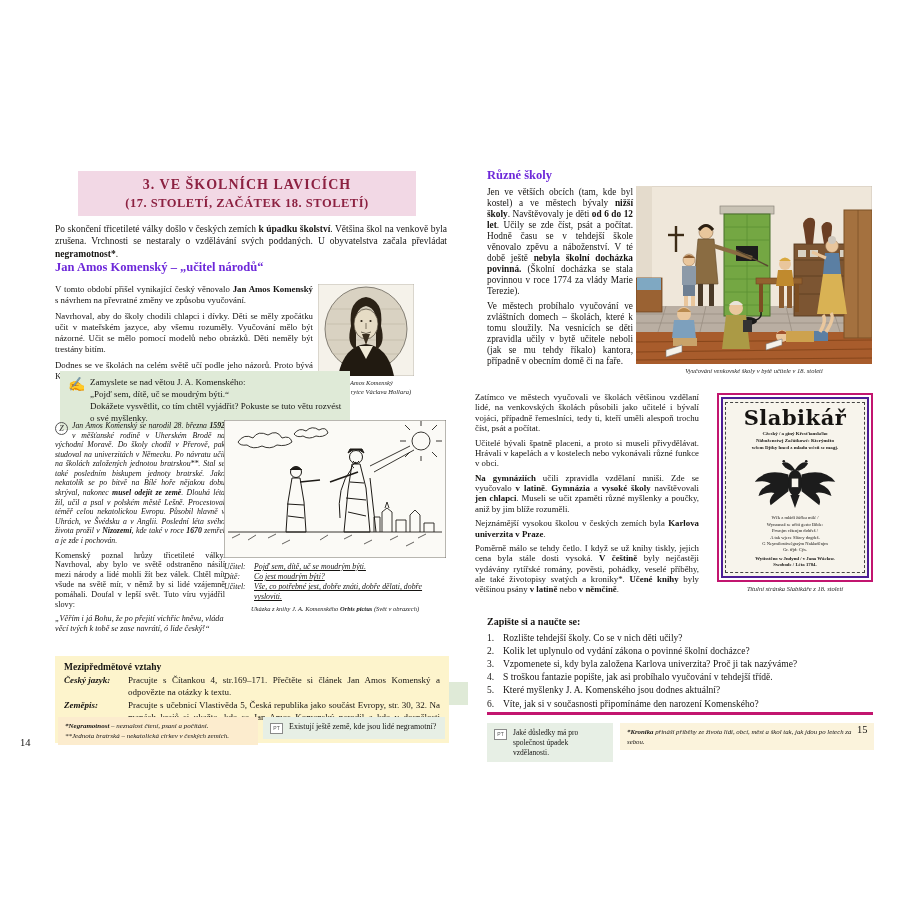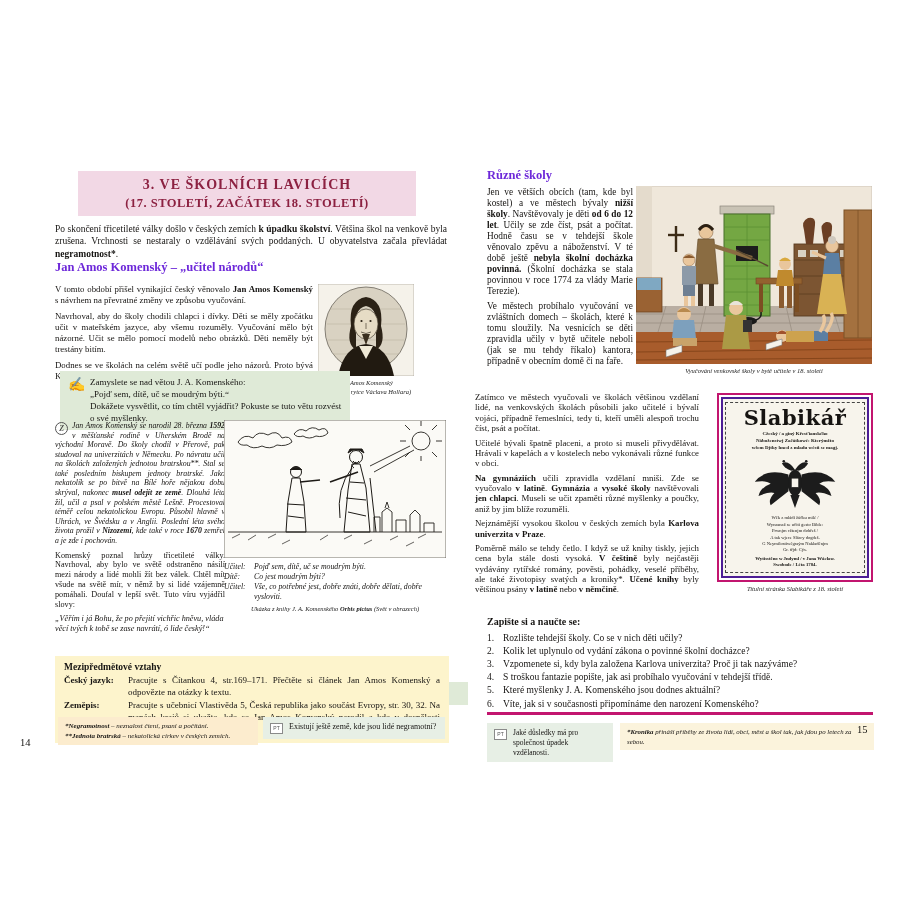--- a/index.html
+++ b/index.html
@@ -22,33 +22,33 @@
   .bio{font-size:7.8px;line-height:1.23;font-style:italic;}
   .p4t{font-size:8.2px;line-height:1.2;}
   .quote{font-size:8.2px;line-height:1.25;font-style:italic;}
   
   .greenbox{background:#dfead7;padding:6px 8px 5px 30px;position:relative;font-size:9px;line-height:1.32;}
   .greenbox .gicon{position:absolute;left:8px;top:5px;font-size:14px;color:#3c4a36;}
   
   .yellowbox{background:#fdf4cc;padding:6px 9px 6px 9px;}
   .yellowbox .yb-title{font-weight:bold;font-size:9.5px;margin-bottom:3px;}
   .mz-row{display:flex;font-size:9px;line-height:1.3;margin-bottom:2px;}
-  .mz-label{width:64px;flex:none;font-weight:bold;}
+  .mz-label{width:64px;flex:none;font-weight:bold;font-style:italic;}
   .mz-text{flex:1;text-align:justify;}
   
   .fnbox{background:#fcecce;padding:4px 7px;font-size:7px;line-height:1.45;font-style:italic;}
   .ptbox{background:#e7efe5;padding:5px 7px;font-size:8px;line-height:1.3;display:flex;gap:6px;align-items:flex-start;}
   .pt-badge{flex:none;border:1px solid #8a8a8a;background:#fff;color:#555;font-family:"Liberation Sans",sans-serif;font-size:5px;line-height:8px;width:11px;height:9px;text-align:center;margin-top:1px;}
   .cream{background:#fbf3dc;padding:4px 7px;font-size:6.8px;line-height:1.4;}
   
   .cap{font-style:italic;font-size:6.5px;text-align:center;line-height:1.35;color:#222;}
   
   .dlg{display:flex;font-style:italic;font-size:7.8px;line-height:1.3;}
   .dlg .sp{width:30px;flex:none;}
-  .dlg .dt{flex:1;}
+  .dlg .dt{flex:1;text-decoration:underline;}
   
   .zicon{float:left;width:11px;height:11px;border:1px solid #555;border-radius:50%;font-size:8px;line-height:11px;text-align:center;font-style:italic;margin:1px 4px 0 0;color:#333;}
   
   .quiz-title{font-weight:bold;font-size:10px;}
   .quiz-item{display:flex;font-size:9.5px;line-height:1.38;}
   .quiz-item .qn{width:16px;flex:none;}
   .rule{background:#c2156f;height:2.5px;}
   
   .slab-frame{border:2px solid #c2156f;padding:2px;background:#fff;}
   .slab-inner{border:2px solid #4c1d95;background:#f7f4ec;padding:3px 2px;}
@@ -204,21 +204,21 @@
       <span class="mz-text">Pracujte s Čítankou 4, str.169–171. Přečtěte si článek Jan Amos Komenský a odpovězte na otázky k textu.</span>
     </div>
     <div class="mz-row">
       <span class="mz-label">Zeměpis:</span>
       <span class="mz-text">Pracujte s učebnicí Vlastivěda 5, Česká republika jako součást Evropy, str. 30, 32. Na mapách krajů si ukažte, kde se Jan Amos Komenský narodil a kde v dospělosti působil.</span>
     </div>
   </div>
 
   <div class="abs fnbox" style="left:58px;top:717px;width:186px;">
     <div><span style="font-weight: bold;">*Negramotnost</span><span> – neznalost čtení, psaní a počítání.</span></div>
-    <div><span style="font-weight: bold;">**Jednota bratrská</span><span> – nekatolická církev v českých zemích.</span></div>
+    <div><span style="font-weight: normal;">**Jednota bratrská</span><span> – nekatolická církev v českých zemích.</span></div>
   </div>
   <div class="abs ptbox" style="left:263px;top:717px;width:168px;">
     <span class="pt-badge">PT</span>
     <span>Existují ještě země, kde jsou lidé negramotní?</span>
   </div>
 
   <div class="abs pagenum" style="left:20px;top:737px;">14</div>
 
   <div class="abs h-blue" style="left:487px;top:168px;width:200px;">Různé školy</div>
 

